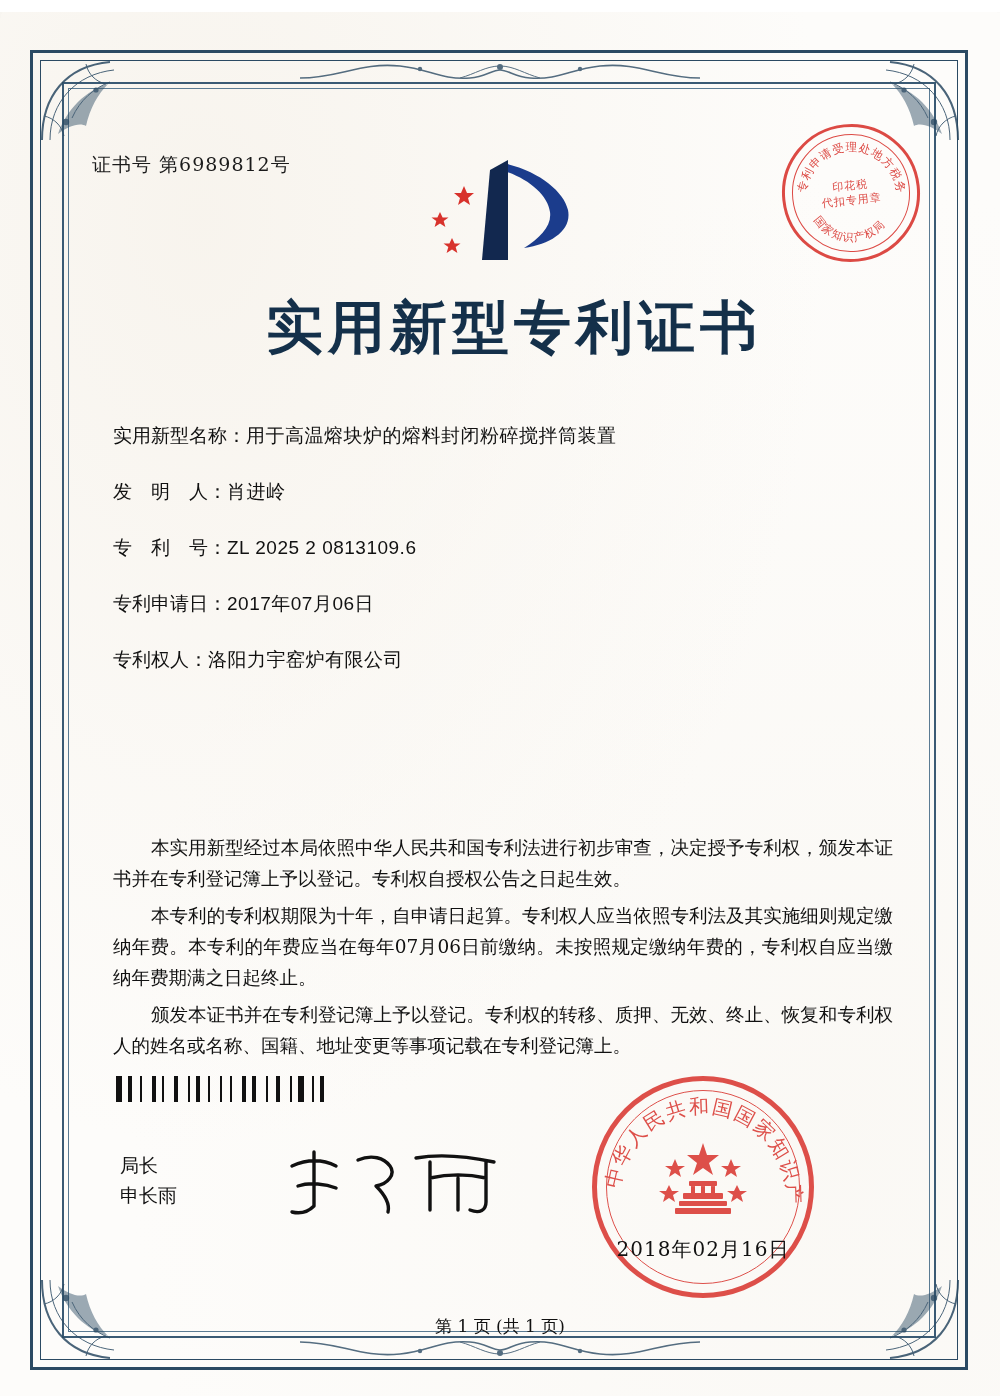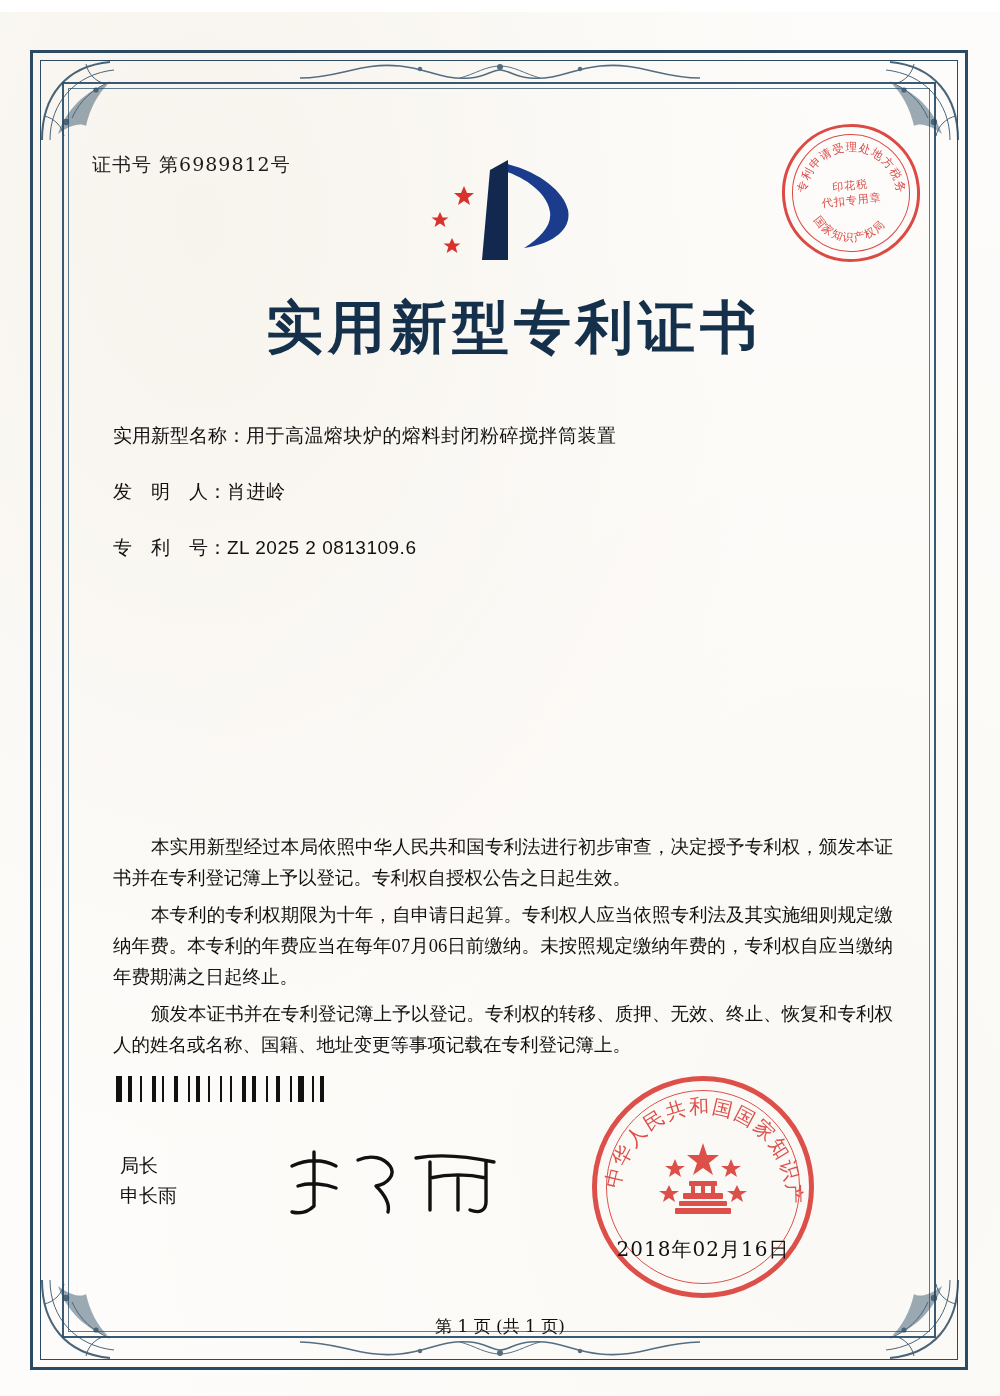--- a/index.html
+++ b/index.html
@@ -168,21 +168,20 @@
     width: 780px;
     font-size: 18.5px;
     line-height: 31px;
     color: #111;
     font-family: "DejaVu Serif", "Liberation Serif", serif;
     text-align: justify;
   }
   #body-text p {
     margin: 0 0 6px 0;
     text-indent: 38px;
-    font-family: Liberation Serif, serif;
   }
 
   
   #barcode {
     position: absolute;
     left: 116px; top: 1064px;
     width: 268px; height: 26px;
     overflow: hidden;
     display: flex;
     align-items: stretch;
@@ -389,20 +388,26 @@
 
   <div id="fields">
     <div class="field-row">
       <span class="field-label">实用新型名称：</span><span class="field-value">用于高温熔块炉的熔料封闭粉碎搅拌筒装置</span>
     </div>
     <div class="field-row">
       <span class="field-label">发　明　人：</span><span class="field-value">肖进岭</span>
     </div>
     <div class="field-row">
       <span class="field-label">专　利　号：</span><span class="field-value">ZL 2025 2 0813109.6</span>
+    </div>
+    <div class="field-row">
+      <span class="field-label">专利申请日：</span><span class="field-value">2017年07月06日</span>
+    </div>
+    <div class="field-row">
+      <span class="field-label">专利权人：</span><span class="field-value">洛阳力宇窑炉有限公司</span>
     </div>
   </div>
 
   <div id="body-text">
     <p>本实用新型经过本局依照中华人民共和国专利法进行初步审查，决定授予专利权，颁发本证书并在专利登记簿上予以登记。专利权自授权公告之日起生效。</p>
     <p>本专利的专利权期限为十年，自申请日起算。专利权人应当依照专利法及其实施细则规定缴纳年费。本专利的年费应当在每年07月06日前缴纳。未按照规定缴纳年费的，专利权自应当缴纳年费期满之日起终止。</p>
     <p>颁发本证书并在专利登记簿上予以登记。专利权的转移、质押、无效、终止、恢复和专利权人的姓名或名称、国籍、地址变更等事项记载在专利登记簿上。</p>
   </div>
 
   <div id="barcode">

